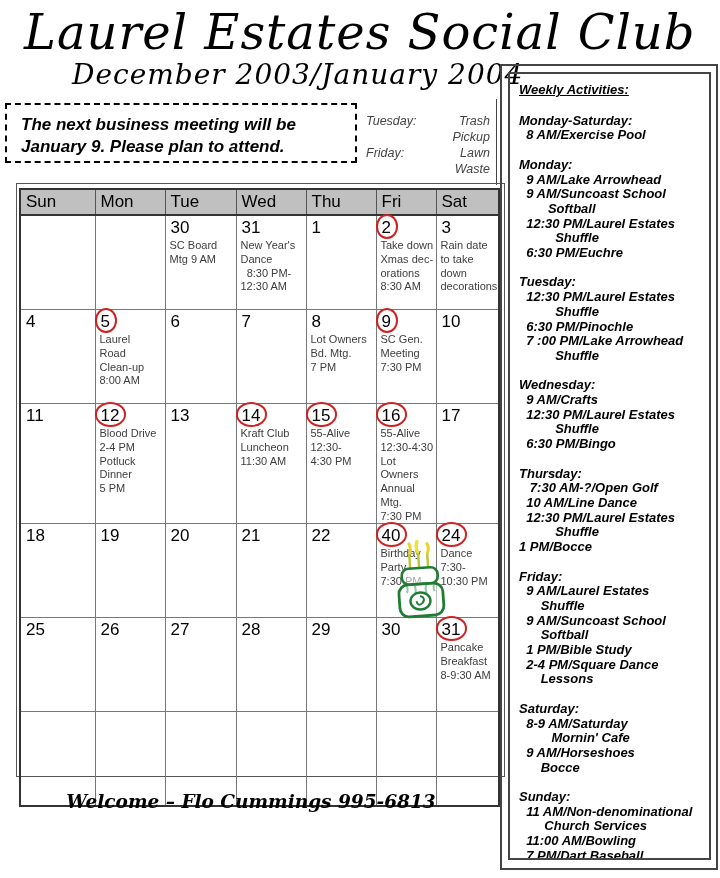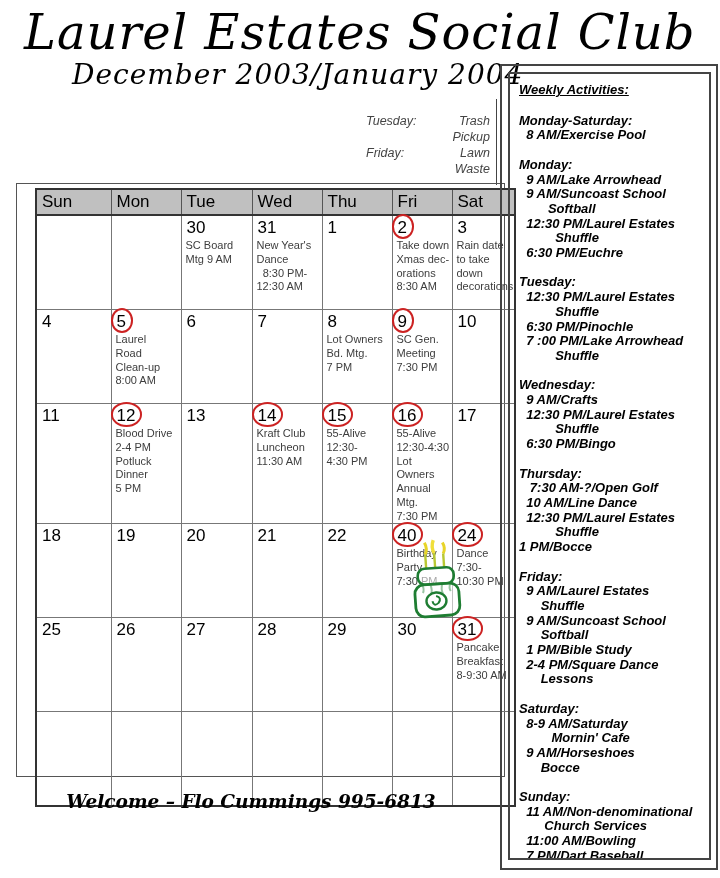--- a/index.html
+++ b/index.html
@@ -24,21 +24,21 @@
   .trash{position:absolute;left:366px;top:99px;width:131px;height:86px;
          border-right:1px solid #444;padding-top:14px;box-sizing:border-box;
          font-style:italic;font-size:12.5px;color:#444;}
   .trash-row{display:flex;line-height:16px;}
   .trash-label{width:56px;flex:none;}
   .trash-value{flex:1;text-align:right;padding-right:6px;}
 
   
   .cal-outer{position:absolute;left:16px;top:183px;width:487px;height:592px;
              border:1px solid #555;}
-  table.cal{position:absolute;left:35px;top:188px;border-collapse:collapse;
+  table.cal{position:absolute;left:19px;top:188px;border-collapse:collapse;
             table-layout:fixed;border:2px solid #333;}
   table.cal col:nth-child(1){width:75px;}
   table.cal col:nth-child(2){width:70px;}
   table.cal col:nth-child(3){width:71px;}
   table.cal col:nth-child(4){width:70px;}
   table.cal col:nth-child(5){width:70px;}
   table.cal col:nth-child(6){width:60px;}
   table.cal col:nth-child(7){width:61px;}
   table.cal th{background:#c0c0c0;border:1px solid #555;border-bottom:2px solid #333;
                height:24px;font-size:17px;font-weight:normal;text-align:left;
@@ -73,20 +73,22 @@
   .footer div:nth-child(4){transform:translateX(-38px);}
 </style>
 </head>
 <body>
 
 <div id="canvas">
 
   <div class="title">Laurel Estates Social Club</div>
   <div class="subtitle">December 2003/January 2004</div>
 
+  <div class="notice">The next business meeting will be
+January 9.  Please plan to attend.</div>
 
   <div class="trash">
     <div class="trash-row">
       <span class="trash-label">Tuesday:</span>
       <span class="trash-value">Trash Pickup</span>
     </div>
     <div class="trash-row">
       <span class="trash-label">Friday:</span>
       <span class="trash-value">Lawn Waste</span>
     </div>

